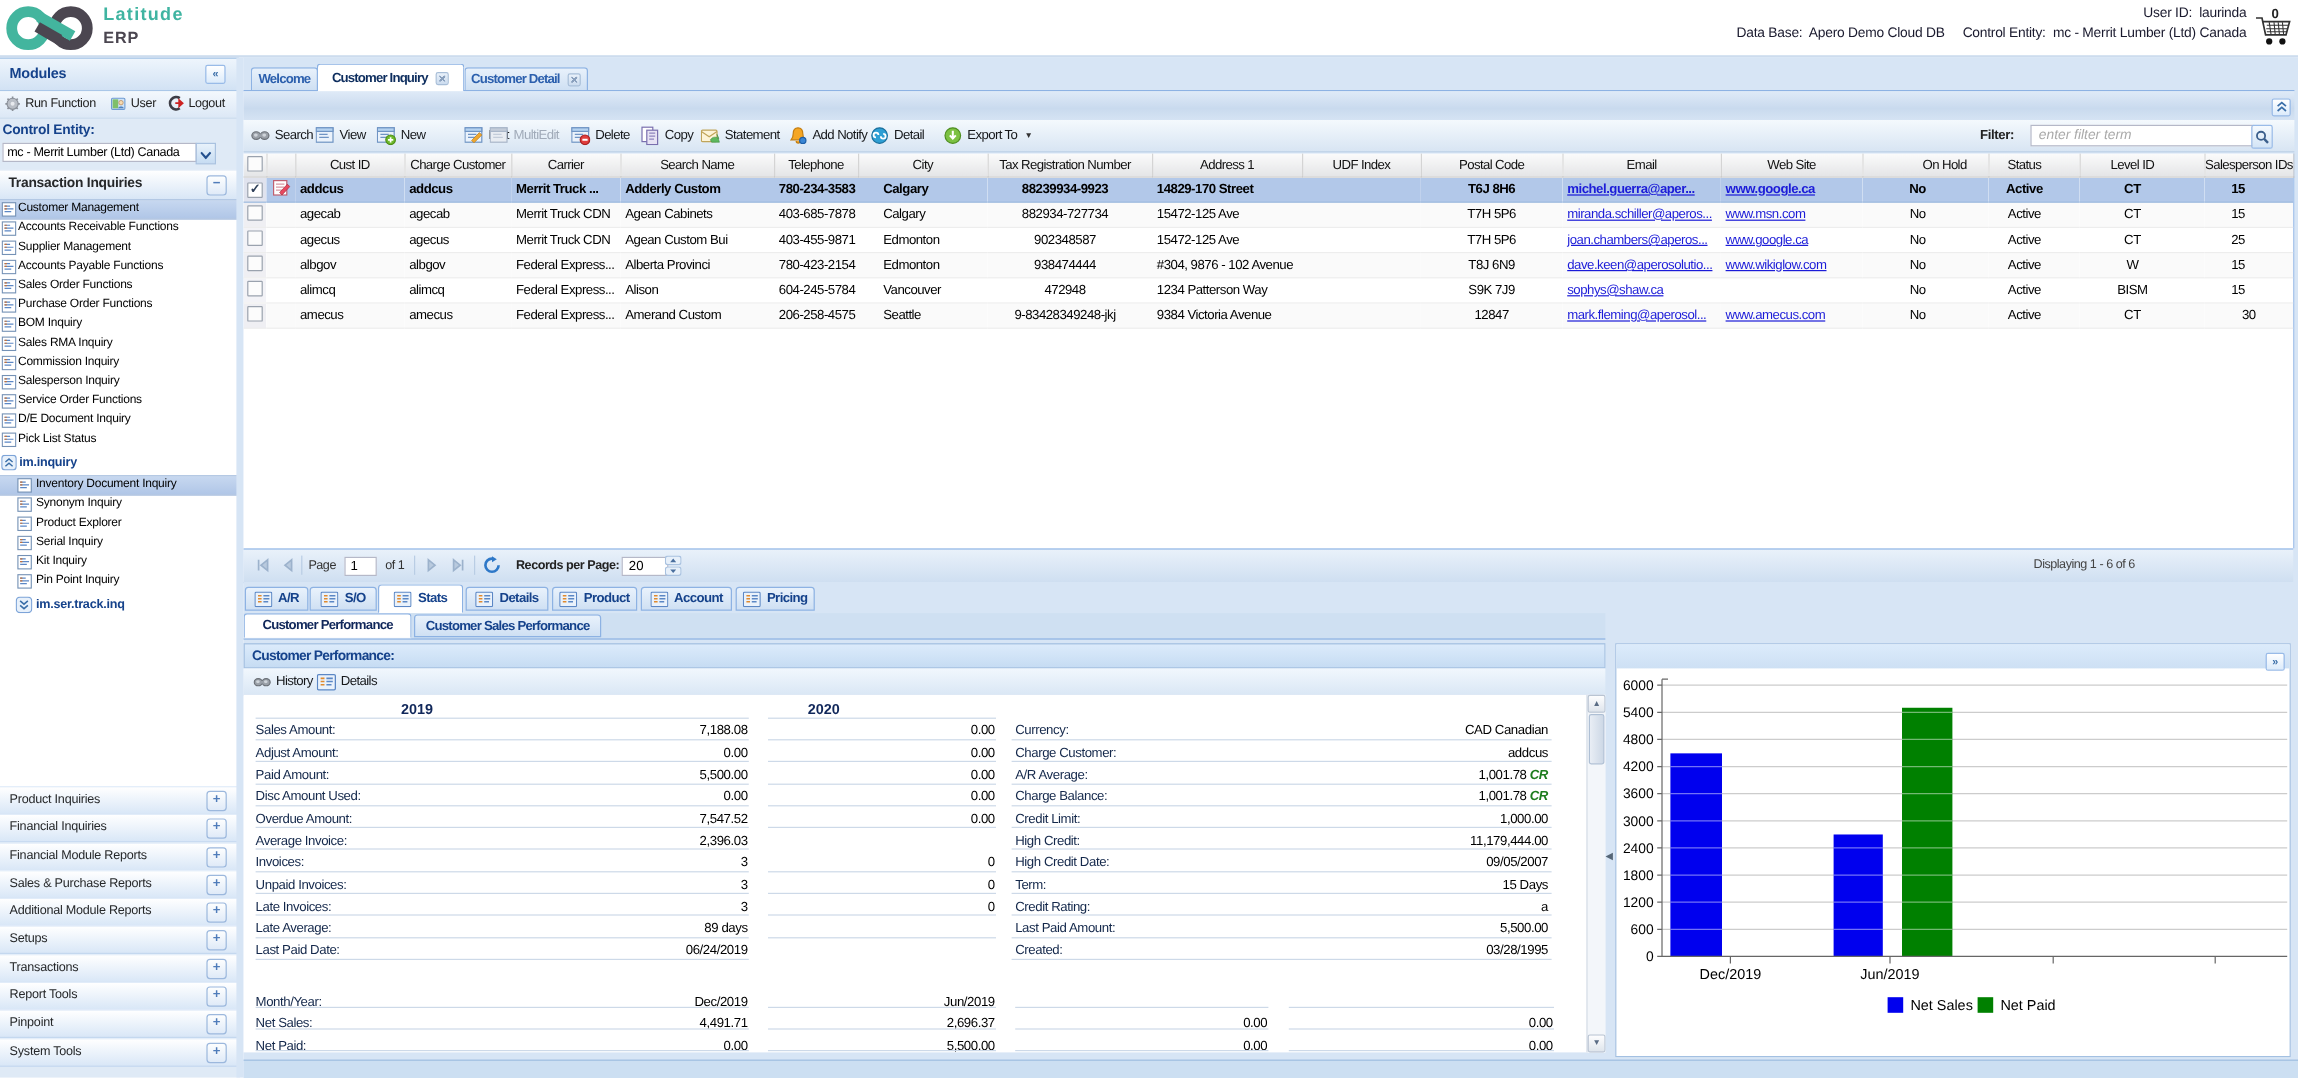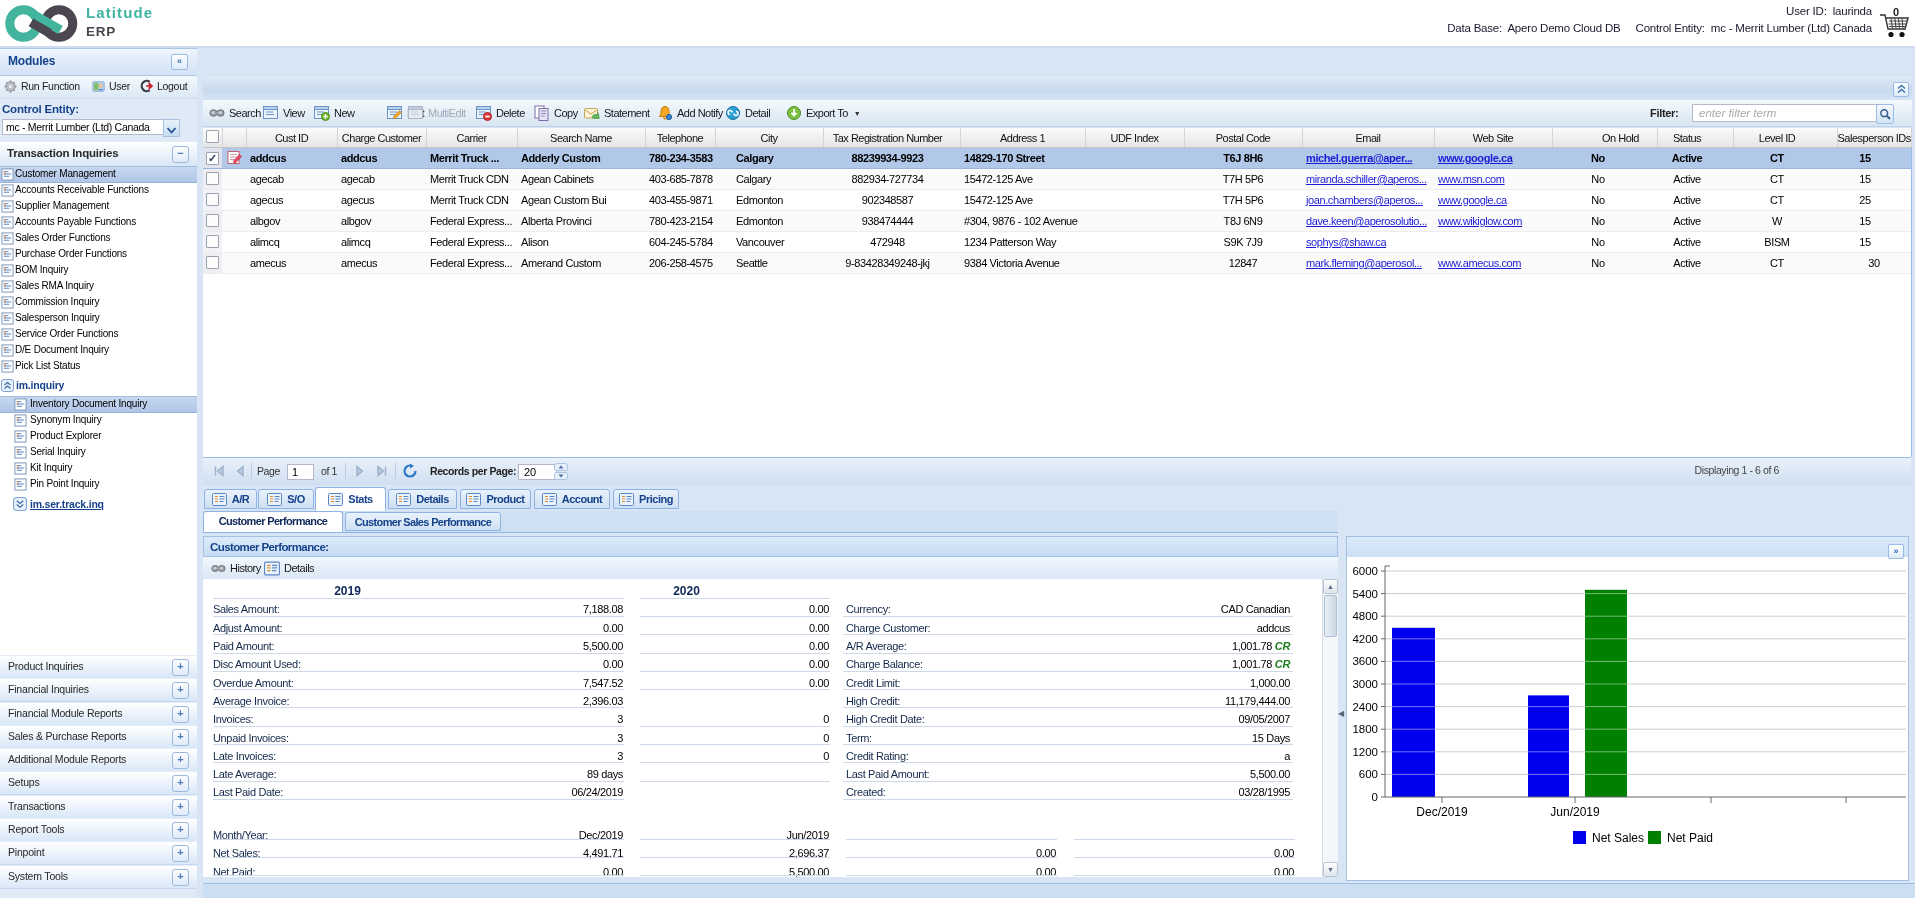--- a/index.html
+++ b/index.html
@@ -15,21 +15,21 @@
 #ctlbtn{position:absolute;left:163px;top:119px;width:15px;height:16px;background:linear-gradient(#e8f2fb,#c6dcf2);border:1px solid #a9c2e0;}
 #ti-head{position:absolute;top:141px;left:0;width:199px;height:24px;background:linear-gradient(#ffffff,#d8e6f6);border-top:1px solid #e2ecf7;border-bottom:1px solid #c4d8ef;}
 #ti-head .t{position:absolute;left:7px;top:5px;font-size:11.5px;font-weight:bold;color:#26282a;letter-spacing:-0.2px;}
 #treewrap{position:absolute;top:166px;left:0;width:199px;height:489px;background:#fff;}
 .titem{position:absolute;left:0;width:199px;height:15px;font-size:10px;letter-spacing:-0.2px;color:#000;white-space:nowrap;}
 .titem .lab{position:absolute;left:15px;top:1px;z-index:2;}
 .titem.sub .lab{left:30px;}
 .titem.sel{background:linear-gradient(#c7d8f0,#b0c6e7);border-top:1px solid #a4bcde;border-bottom:1px solid #97b2d8;margin-top:-1px;}
 .gitem{position:absolute;left:0;width:199px;height:16px;font-size:10.5px;font-weight:bold;color:#15428b;letter-spacing:-0.2px;white-space:nowrap;}
 .gitem .lab{position:absolute;left:16px;top:1px;}
-.gitem.sub2 .lab{left:30px;text-decoration:underline;}
+.gitem.sub2 .lab{left:30px;}
 .acc{position:absolute;left:0;width:199px;height:22px;background:linear-gradient(#ffffff,#d9e7f7);border-top:1px solid #e4eefa;border-bottom:1px solid #c4d8ef;}
 .acc .t{position:absolute;left:8px;top:4px;font-size:10.5px;letter-spacing:-0.2px;color:#26282a;}
 .pbtn{position:absolute;right:10px;top:3px;width:15px;height:15px;border:1px solid #9cb8dd;border-radius:3px;background:linear-gradient(#fdfefe,#dfeaf8);color:#4f7cba;font-size:11px;line-height:13px;text-align:center;font-weight:bold;}
 #main{position:absolute;top:48px;left:203px;width:1712px;height:850px;background:#d7e5f5;}
 #tabbar{position:absolute;top:48px;left:203px;width:1709px;height:27px;background:#d7e5f5;border-bottom:1px solid #8db2e3;}
 .tab{position:absolute;top:8px;height:18px;border:1px solid #8db2e3;border-bottom:none;border-radius:3px 3px 0 0;background:linear-gradient(#e8f1fb,#cfe0f3);font-size:11px;letter-spacing:-0.7px;font-weight:bold;color:#2b5fad;display:flex;align-items:center;justify-content:center;}
 .tab.active{top:5px;height:22px;background:#fff;color:#0d2d5e;z-index:3;}
 .tclose{display:inline-block;width:9px;height:9px;margin-left:7px;border:1px solid #a8bed8;border-radius:2px;background:linear-gradient(#e9f1fa,#ccdcef);position:relative;}
 .tclose:before{content:"";position:absolute;left:2px;top:2px;width:5px;height:5px;background:
  linear-gradient(45deg,transparent 40%,#8aa0bd 40%,#8aa0bd 60%,transparent 60%),
@@ -338,20 +338,25 @@
 <div class="acc" style="top:841px;">
       <span class="t">Pinpoint</span>
       <span class="pbtn">+</span>
     </div>
 <div class="acc" style="top:865px;">
       <span class="t">System Tools</span>
       <span class="pbtn">+</span>
     </div>
 <div id="main"></div>
 <div class="abs" style="left:197px;top:48px;width:6px;height:850px;background:#d7e5f5;"></div>
+<div id="tabbar">
+<div class="tab" style="left:6px;width:54px;">Welcome</div>
+<div class="tab active" style="left:61px;width:121px;">Customer Inquiry<span class="tclose"></span></div>
+<div class="tab" style="left:184px;width:101px;">Customer Detail<span class="tclose"></span></div>
+</div>
 <div id="bluestrip"></div>
     <div id="collapsebtn"><svg width="9" height="10" viewBox="0 0 9 10" style="margin-top:1px;">
         <path d="M1 4.5 L4.5 1.5 L8 4.5 M1 8.5 L4.5 5.5 L8 8.5" fill="none" stroke="#3a6ea8" stroke-width="1.4"></path>
       </svg></div>
 <div id="toolbar">
       <span class="titm" style="position:absolute;left:6px;top:0;"><svg width="16" height="16" viewBox="0 0 16 16">
           <ellipse cx="4.5" cy="8" rx="3.6" ry="3.2" fill="#9aa0a8" stroke="#6b7077"></ellipse>
           <ellipse cx="11.5" cy="8" rx="3.6" ry="3.2" fill="#9aa0a8" stroke="#6b7077"></ellipse>
           <rect x="6.5" y="6.8" width="3" height="2.4" fill="#9aa0a8"></rect>
           <ellipse cx="4.2" cy="7.6" rx="1.6" ry="1.3" fill="#cfd4da"></ellipse>

